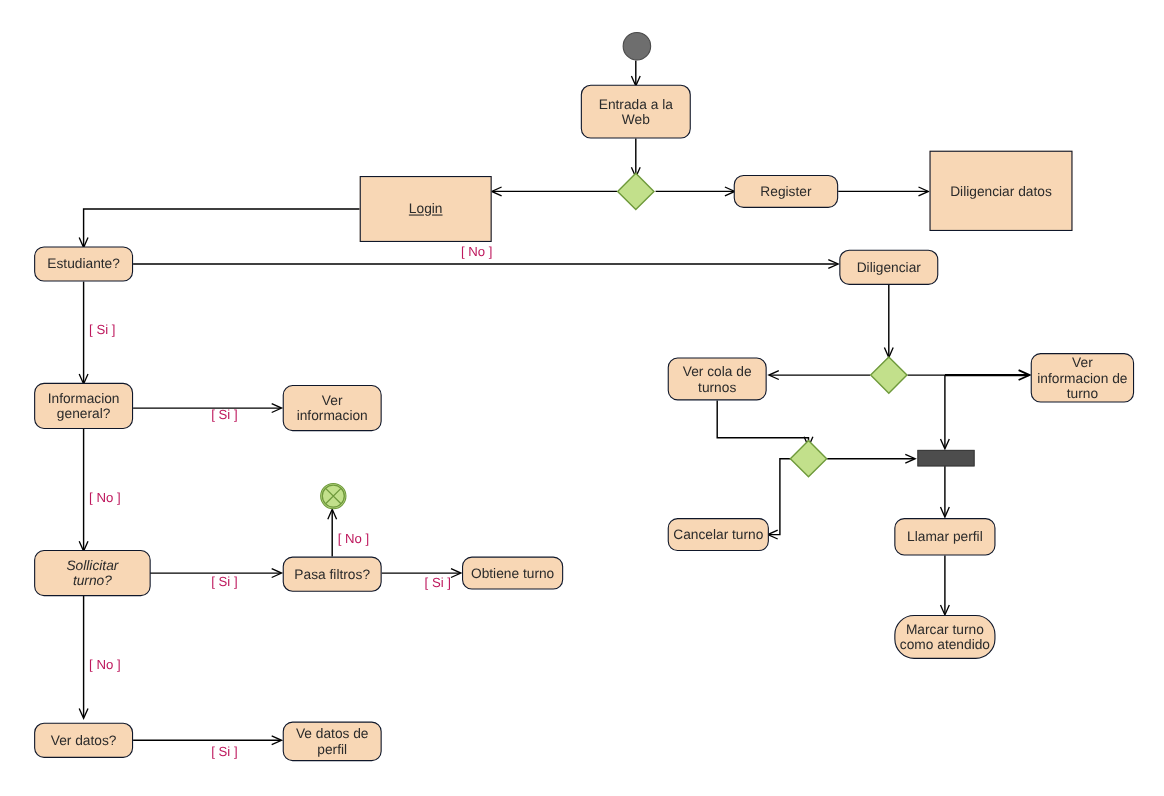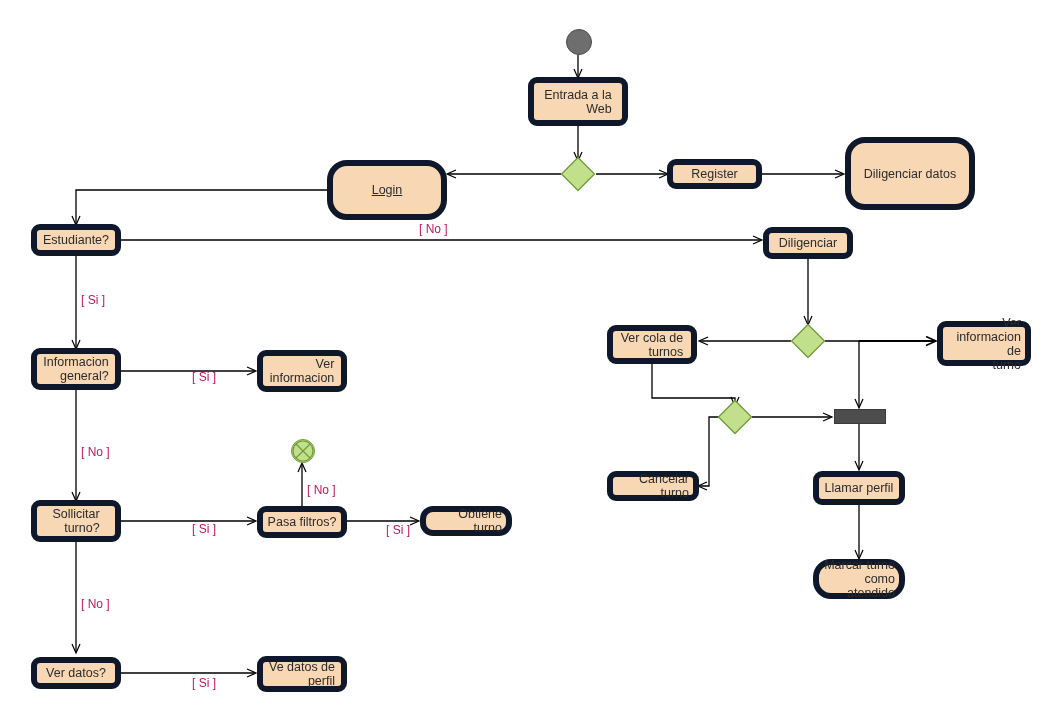--- a/index.html
+++ b/index.html
@@ -27,32 +27,32 @@
     width: 1058px;
     height: 724px;
     pointer-events: none;
   }
   .node {
     position: absolute;
     box-sizing: border-box;
     display: flex;
     align-items: center;
     justify-content: center;
-    text-align: right;
+    text-align: center;
     border-radius: 9px;
     background: #f8d7b5;
-    border: 6px solid #0f172a;
+    border: 1px solid #0f172a;
     color: #2b2b2b;
     font-size: 12.5px;
     line-height: 14px;
     padding: 2px 4px;
     white-space: pre-line;
   }
   .node.big {
-    border-radius: 20px;
+    border-radius: 0;
   }
   .edge-label {
     position: absolute;
     font-size: 12px;
     color: #be185d;
     white-space: nowrap;
     line-height: 13px;
   }
   .initial-node {
     position: absolute;
@@ -181,30 +181,30 @@
   <div class="node" style="left:31px; top:348px; width:90px; height:42px;">
     <span>Informacion
 general?</span>
   </div>
 
   <div class="node" style="left:257px; top:350px; width:90px; height:42px;">
     <span>Ver
 informacion</span>
   </div>
 
-  <div class="node" style="left:31px; top:500px; width:90px; height:42px;">
+  <div class="node" style="left:31px; top:500px; width:106px; height:42px;font-style:italic;">
     <span>Sollicitar
 turno?</span>
   </div>
 
   <div class="node" style="left:257px; top:506px; width:90px; height:32px;">
     <span>Pasa filtros?</span>
   </div>
 
-  <div class="node" style="left:420px; top:506px; width:92px; height:30px;border-radius:13px;">
+  <div class="node" style="left:420px; top:506px; width:92px; height:30px;">
     <span>Obtiene turno</span>
   </div>
 
   <div class="final-node" style="left:291px; top:439px; width:22px; height:22px;">
     <svg width="22" height="22" viewBox="0 0 22 22">
       <circle cx="11" cy="11" r="10" fill="#c2e08b" stroke="#6f9a3c" stroke-width="1.2"></circle>
       <path d="M4,4 L18,18 M18,4 L4,18" stroke="#6f9a3c" stroke-width="1.2" fill="none"></path>
     </svg>
   </div>
 

